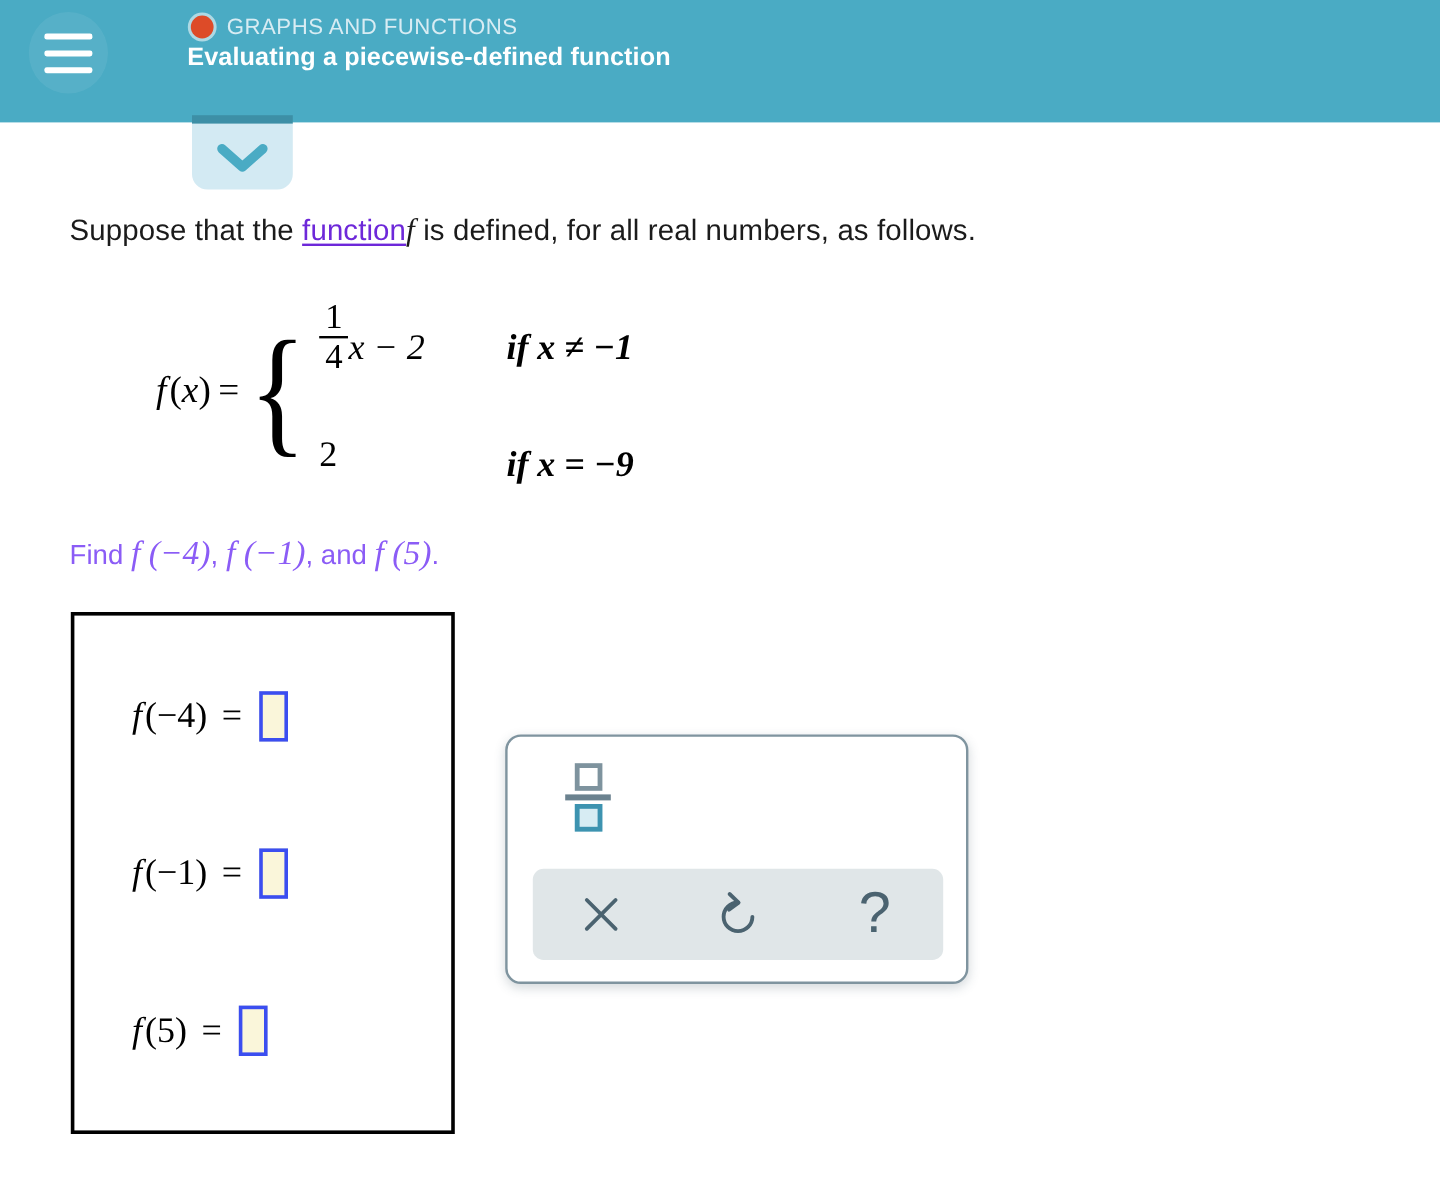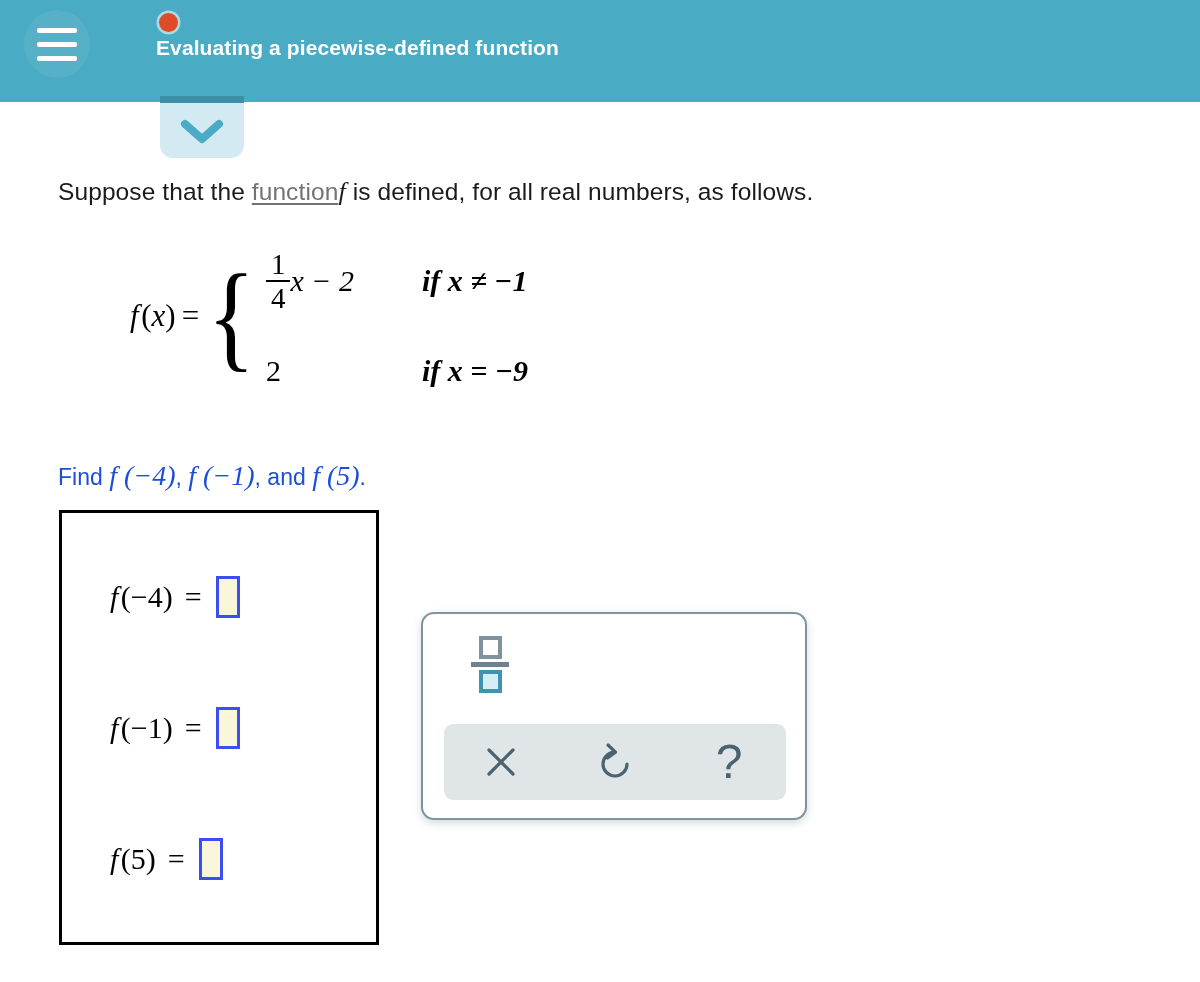--- a/index.html
+++ b/index.html
@@ -111,21 +111,21 @@
   .prompt-line {
     position: absolute;
     left: 58px;
     top: 75px;
     font-size: 24.5px;
     color: #1b1b1b;
     white-space: nowrap;
     letter-spacing: 0.1px;
   }
   .fn-link {
-    color: #737373;
+    color: #6d28d9;
     text-decoration: underline;
     text-underline-offset: 3px;
     cursor: pointer;
   }
   .mathvar {
     font-family: "Liberation Serif", serif;
     font-style: italic;
     font-size: 26px;
   }
 
@@ -184,29 +184,29 @@
     background: #000;
     margin: 1px 0;
   }
   .frac .den { padding: 0 5px; }
   .case-cond {
     font-size: 30px;
     white-space: nowrap;
     margin-left: 8px;
     font-weight: bold;
   }
-  .serif-it { font-style: italic; }
+  .serif-it { font-style: italic; margin-top: 17px; }
 
   
   .find-line {
     position: absolute;
     left: 58px;
-    top: 358px;
+    top: 344px;
     font-size: 23px;
-    color: #1d4ed8;
+    color: #8b5cf6;
     white-space: nowrap;
   }
   .find-line .mt {
     font-family: "Liberation Serif", serif;
     font-size: 28px;
   }
   .find-line .it { font-style: italic; }
 
   
   .answer-box {
@@ -326,20 +326,21 @@
 
   <div class="hamburger">
     <span class="bar"></span>
     <span class="bar"></span>
     <span class="bar"></span>
   </div>
 
   <div class="header-texts">
     <div class="eyebrow-row">
       <span class="status-dot"></span>
+      <span class="eyebrow-label">GRAPHS AND FUNCTIONS</span>
     </div>
     <div class="page-title">Evaluating a piecewise-defined function</div>
   </div>
 </div>
 
 <div class="chevron-tab">
   <span>
     <svg width="44" height="26" viewBox="0 0 44 26">
       <polyline points="5,5 22,20 39,5" fill="none" stroke="#4aabc4" stroke-width="8" stroke-linecap="round" stroke-linejoin="round"></polyline>
     </svg>

